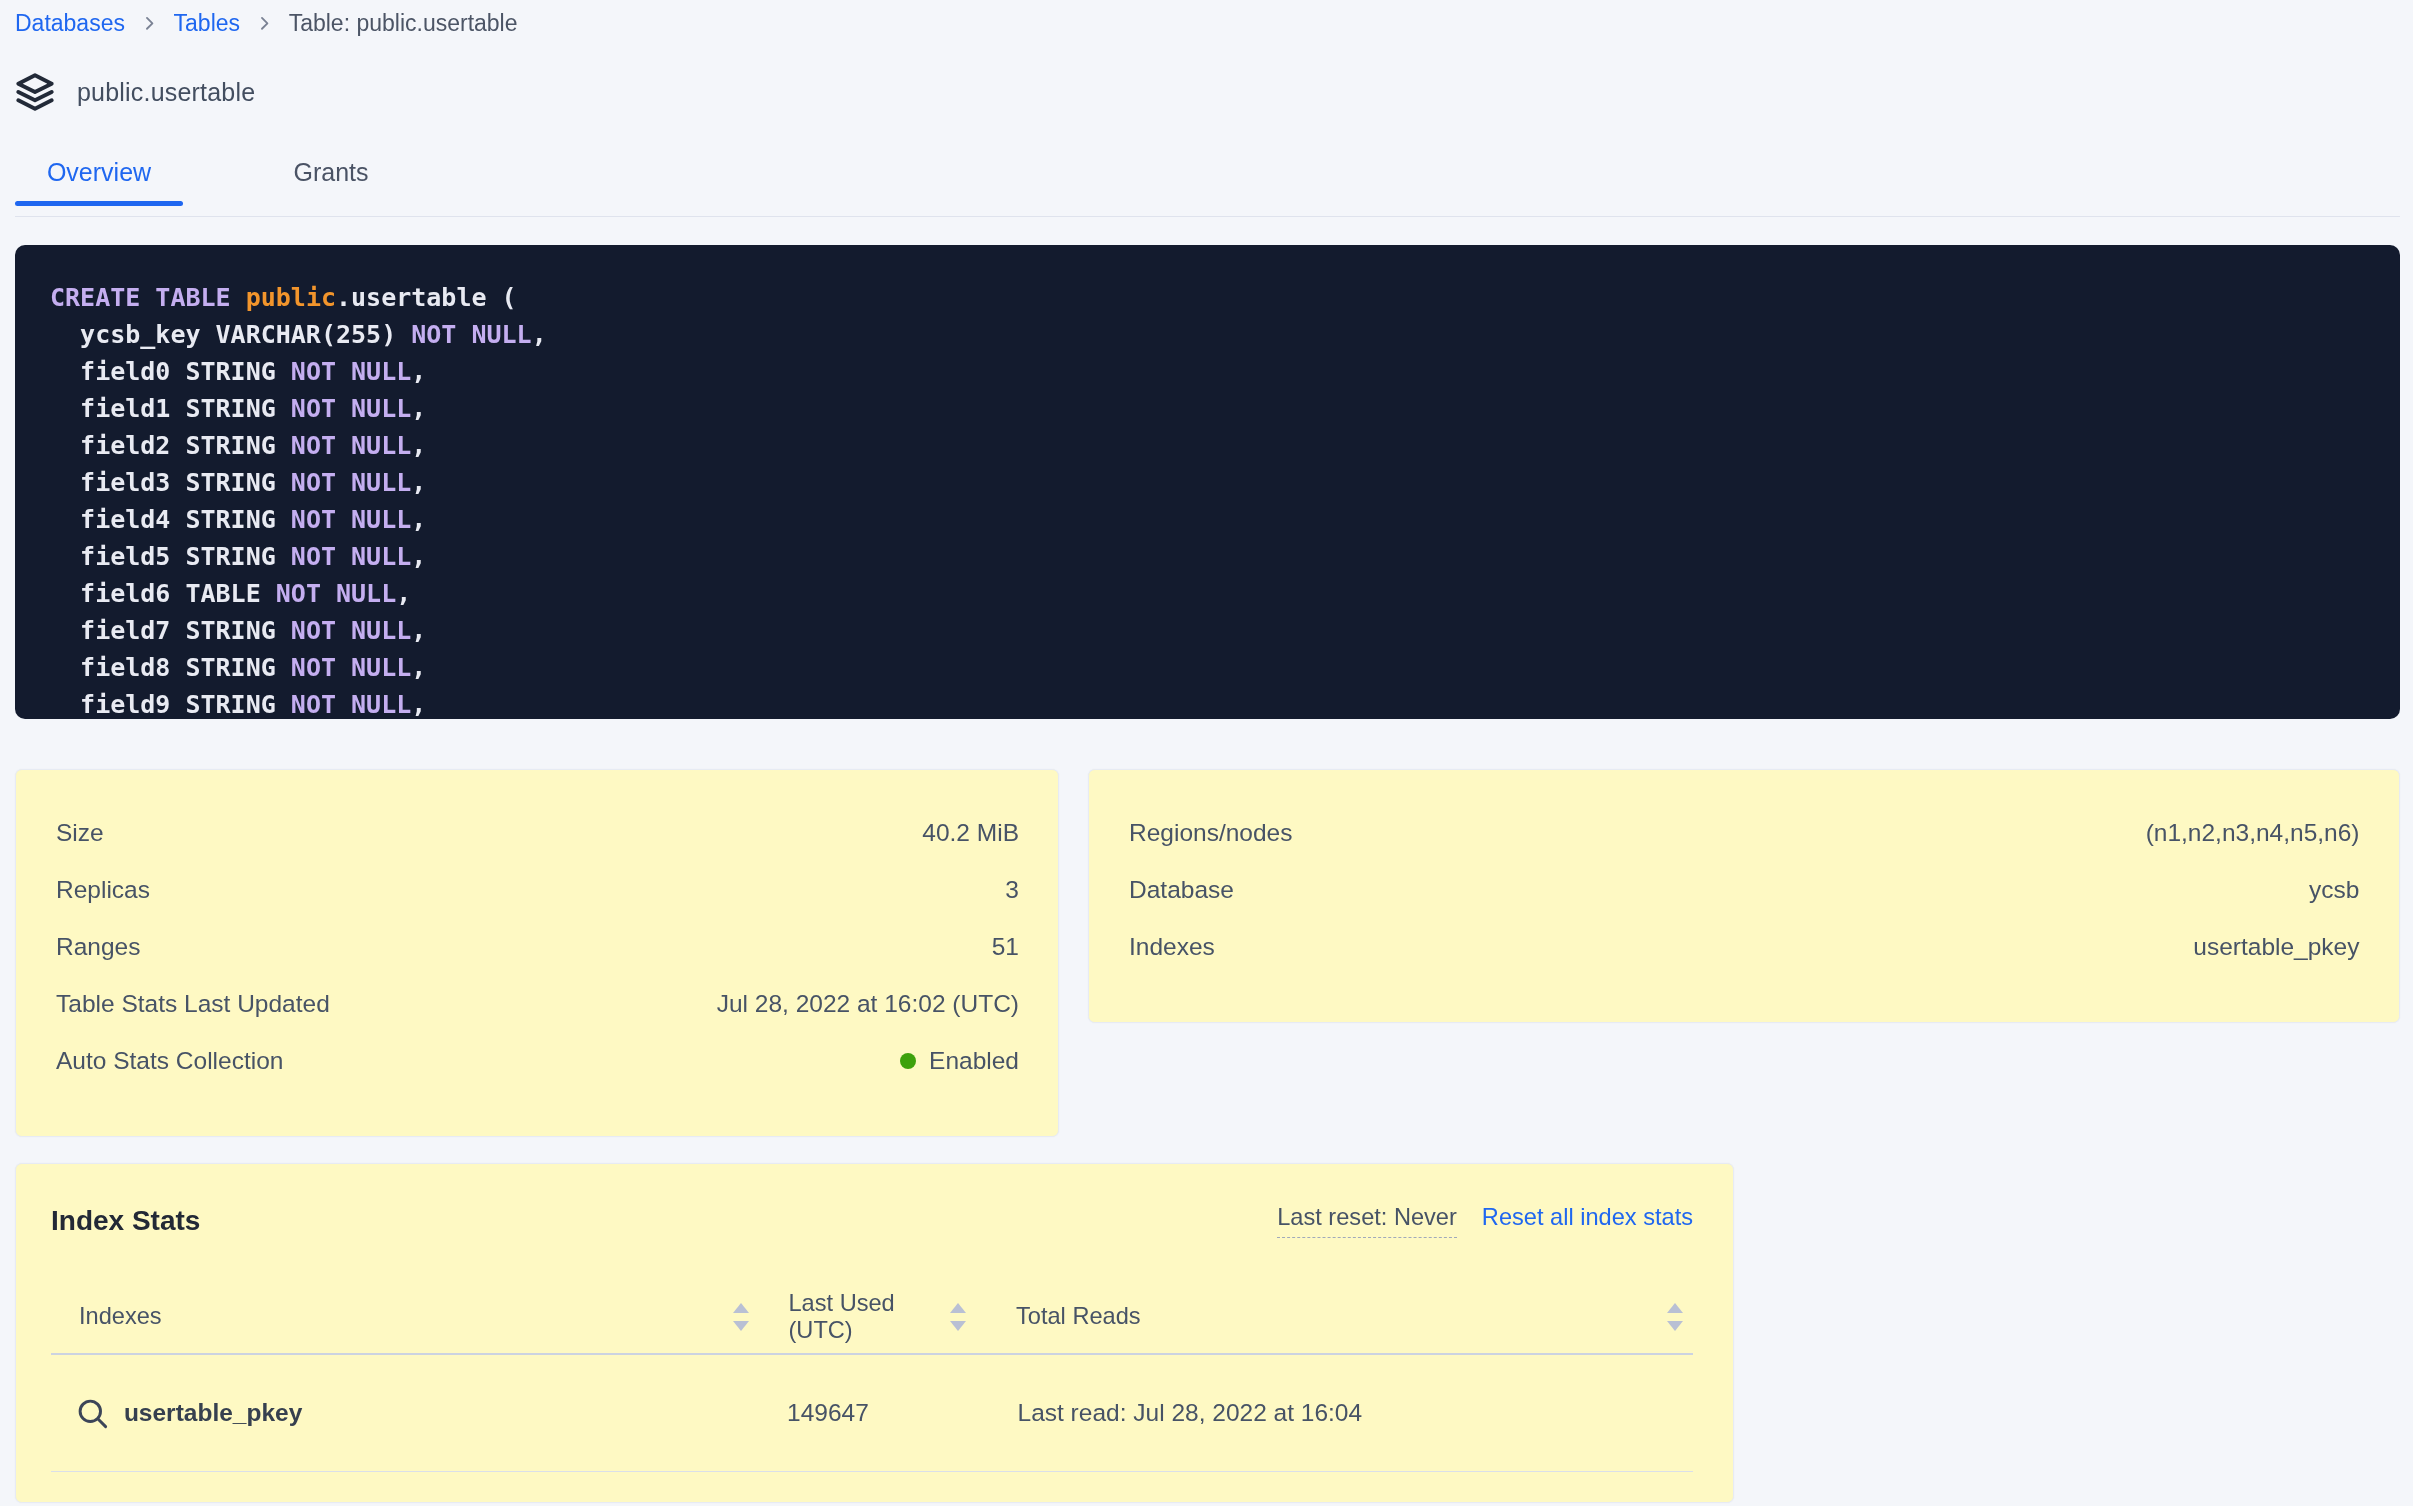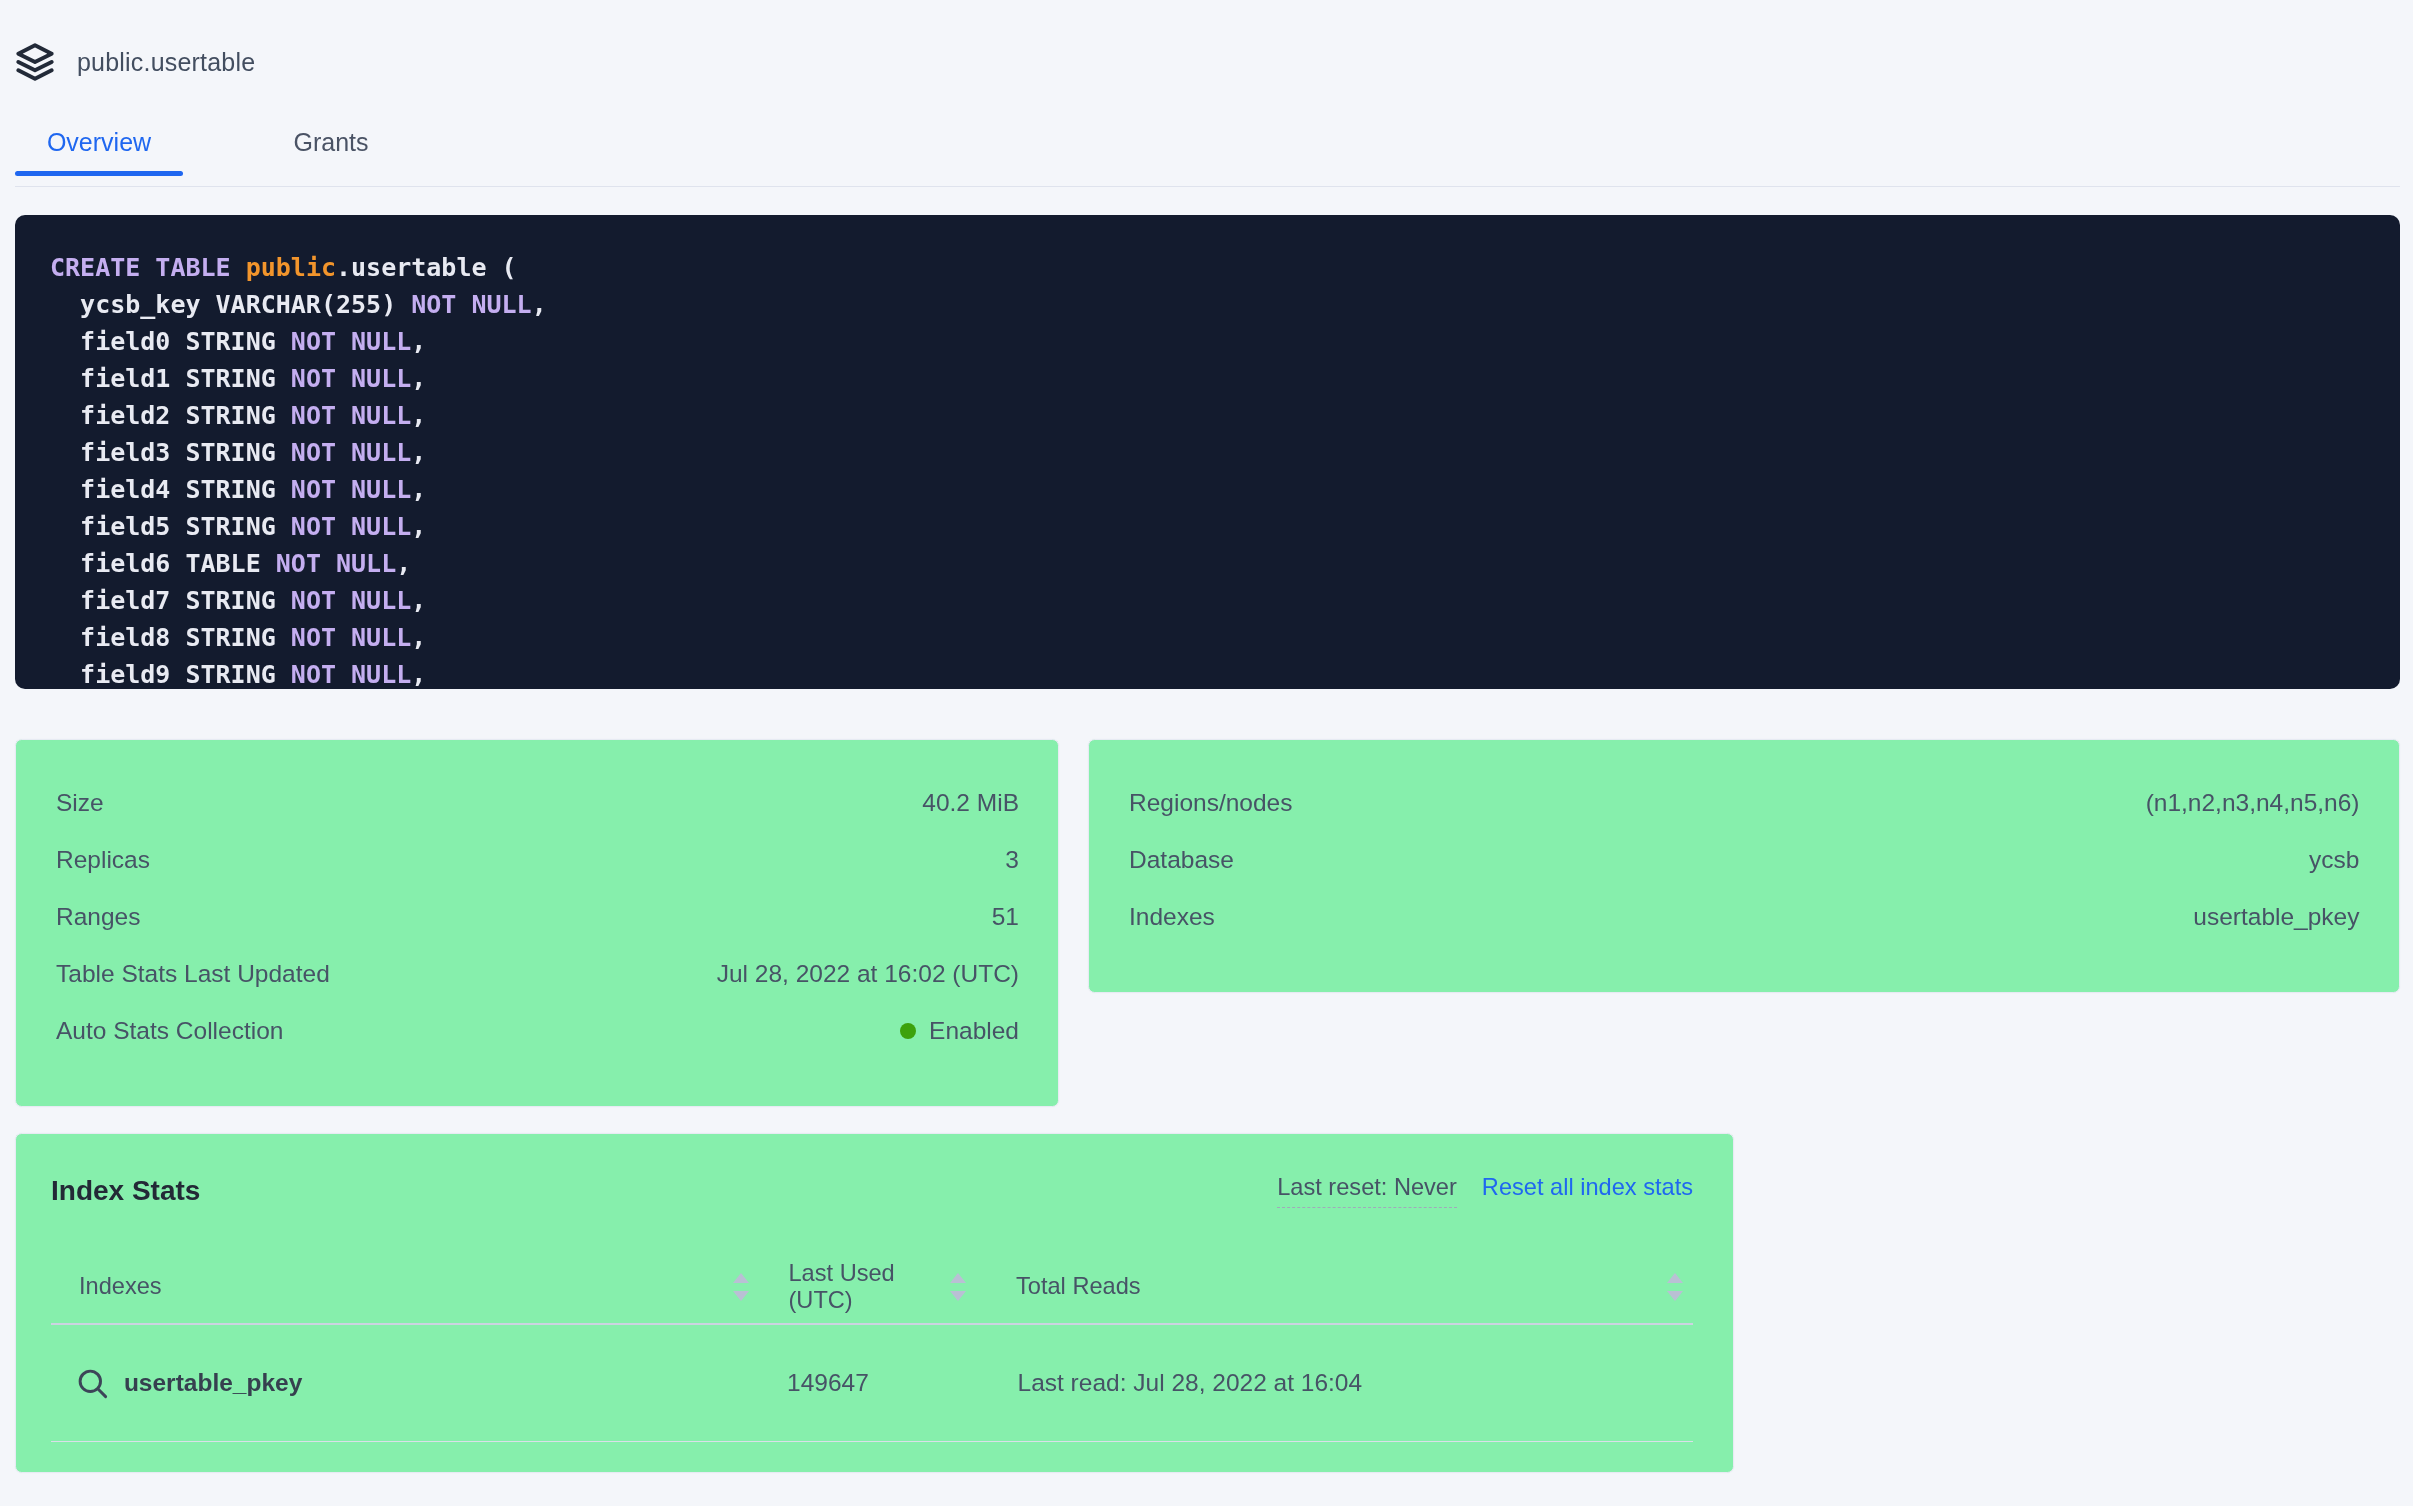--- a/index.html
+++ b/index.html
@@ -46,21 +46,21 @@
     line-height: 37px;
   }
   .code-line { white-space: pre; }
   .tok-pl  { color: #e8eaf2; }
   .tok-kw  { color: #c4aef0; }
   .tok-cls { color: #f2952c; }
 
   
   .cards-row { display: flex; gap: 29px; margin-top: 50px; align-items: flex-start; }
   .card {
-    background: #86efac;
+    background: #fef9c3;
     border: 0.8px solid #e7ebf3;
     border-radius: 6.7px;
     box-sizing: border-box;
     box-shadow: 0 0 1.7px rgba(60,70,90,0.05);
   }
   .details-card { padding: 34px 39px 47px 40px; }
   .details-left { width: 1044px; }
   .details-right { flex: 1; }
   .stat-row { display: flex; justify-content: space-between; align-items: center; height: 57px; font-size: 24.5px; color: #475366; }
   .stat-value { display: flex; align-items: center; }
@@ -90,20 +90,35 @@
   .name-cell svg { width: 35px; height: 35px; stroke: #3c4558; fill: none; stroke-width: 2; stroke-linecap: round; display: block; }
   .index-name { font-weight: 700; color: #36404f; cursor: pointer; }
   .reads-cell { padding-left: 28px; }
   .used-cell { padding-left: 29.5px; }
 </style>
 </head>
 <body>
 
 <div class="page">
 
+  <nav class="breadcrumb">
+      <a class="crumb-link">Databases</a>
+      <span class="crumb-sep">
+        <svg viewBox="0 0 24 24">
+          <polyline points="9 5 16 12 9 19"></polyline>
+        </svg>
+      </span>
+      <a class="crumb-link">Tables</a>
+      <span class="crumb-sep">
+        <svg viewBox="0 0 24 24">
+          <polyline points="9 5 16 12 9 19"></polyline>
+        </svg>
+      </span>
+      <span class="crumb-current">Table: public.usertable</span>
+    </nav>
 
   <header class="title-row">
     <span class="db-icon">
       <svg viewBox="0 0 24 24">
         <polygon points="12 2 2 7 12 12 22 7 12 2"></polygon>
         <polyline points="2 12 12 17 22 12"></polyline>
         <polyline points="2 17 12 22 22 17"></polyline>
       </svg>
     </span>
     <h1 class="page-title" style="margin:0;">public.usertable</h1>

